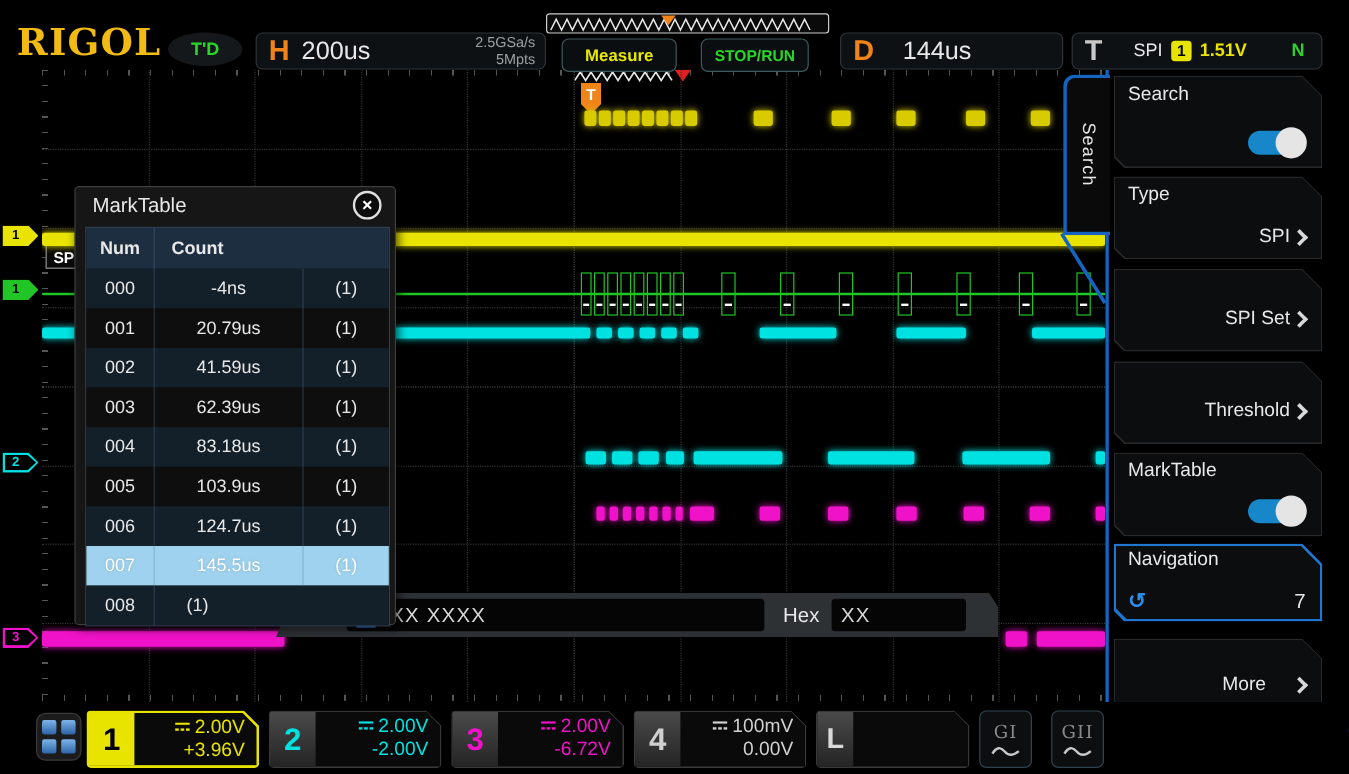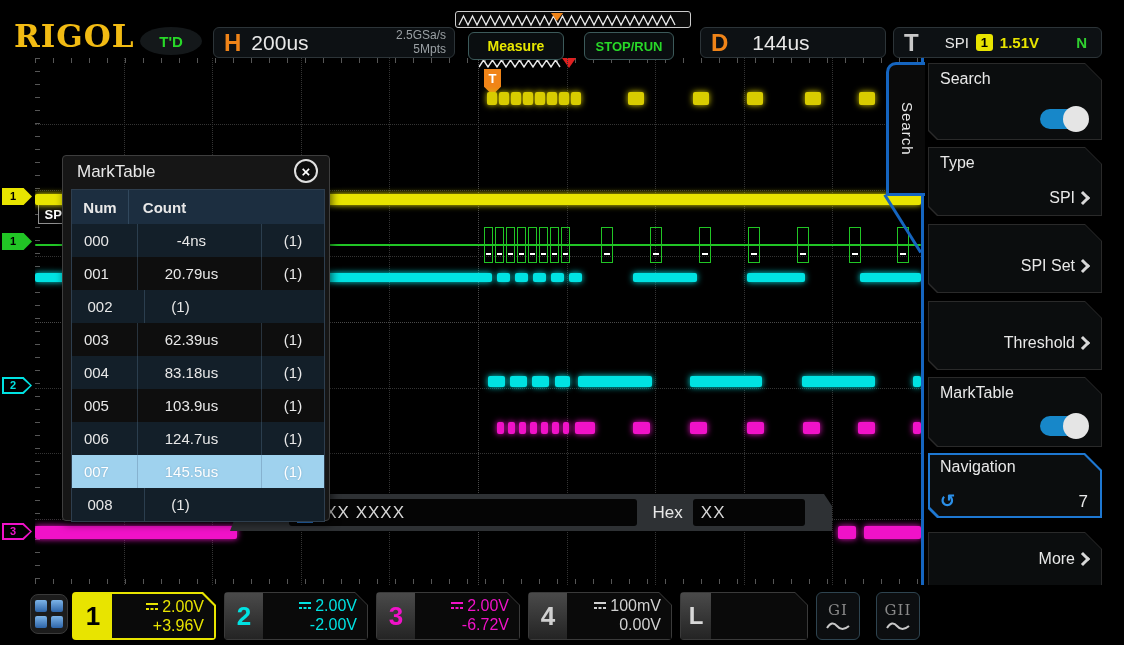--- a/index.html
+++ b/index.html
@@ -62,21 +62,21 @@
   .flag .ftxt{position:absolute;left:0;top:0;width:22px;height:17px;text-align:center;line-height:17px;}
 
   
   #popup{position:absolute;left:62px;top:155px;width:268px;height:366px;background:#161616;
         border:1px solid #3e3e3e;border-radius:4px;z-index:30;box-shadow:2px 3px 8px rgba(0,0,0,.6);box-sizing:border-box;}
   #popup-title{position:absolute;left:14px;top:6px;font-size:17px;color:#e8e8e8;}
   #popup-close{position:absolute;right:11px;top:3px;width:24px;height:24px;border:2px solid #e0e0e0;
         border-radius:50%;background:#0d0d0d;color:#fff;font-size:15px;font-weight:bold;text-align:center;
         line-height:21px;cursor:pointer;box-sizing:border-box;}
   #mtable{position:absolute;left:8px;top:33px;width:252px;border:1px solid #2e3e4e;box-sizing:content-box;}
-  .trow{display:flex;height:33px;gap:16px;}
+  .trow{display:flex;height:33px;}
   #mthead{display:flex;height:34px;background:#1c2e40;font-weight:bold;}
   .tc{display:flex;align-items:center;justify-content:center;font-size:15px;color:#e8e8e8;box-sizing:border-box;}
   .c1{width:56px;}
   .c2{width:124px;border-left:1px solid rgba(90,120,150,.35);}
   .c3{width:72px;border-left:1px solid rgba(90,120,150,.35);}
   .r-even{background:#131f29;}
   .r-odd{background:#0e0e0e;}
   .r-sel{background:#9fd2ee;}
   .r-sel .tc{color:#ffffff;text-shadow:0 0 2px rgba(120,160,190,.8);}
 
@@ -324,20 +324,21 @@
         <div class="tc c2">-4ns</div>
         <div class="tc c3">(1)</div>
       </div>
       <div class="trow r-odd">
         <div class="tc c1">001</div>
         <div class="tc c2">20.79us</div>
         <div class="tc c3">(1)</div>
       </div>
       <div class="trow r-even">
         <div class="tc c1">002</div>
+        <div class="tc c2">41.59us</div>
         <div class="tc c3">(1)</div>
       </div>
       <div class="trow r-odd">
         <div class="tc c1">003</div>
         <div class="tc c2">62.39us</div>
         <div class="tc c3">(1)</div>
       </div>
       <div class="trow r-even">
         <div class="tc c1">004</div>
         <div class="tc c2">83.18us</div>
@@ -412,21 +413,21 @@
     <div class="mi selected" id="mi-nav" style="top:395px;height:65px;">
       <div class="shell"></div>
         <div class="inner"></div>
       <div class="mi-label">Navigation</div>
       <div id="nav-icon">↺</div>
       <div class="mi-value" id="nav-value">7</div>
     </div>
     <div class="mi" id="mi-more" style="top:474px;height:66px;">
       <div class="shell"></div>
         <div class="inner"></div>
-      <div class="mi-value" style="bottom:30px;">
+      <div class="mi-value" style="bottom:18px;gap:20px;">
         <span>More</span>
         <span class="chev"></span>
       </div>
     </div>
     <div id="side-status">
       <svg width="12" height="20" viewBox="0 0 12 20">
         <line x1="6" y1="1" x2="6" y2="17" stroke="#cfcfcf" stroke-width="1.6"></line>
         <path d="M6 3 L4 6 L8 6 Z" fill="#cfcfcf"></path>
         <circle cx="2.5" cy="8" r="1.6" fill="#cfcfcf"></circle>
         <rect x="8" y="9" width="3" height="3" fill="#cfcfcf"></rect>

